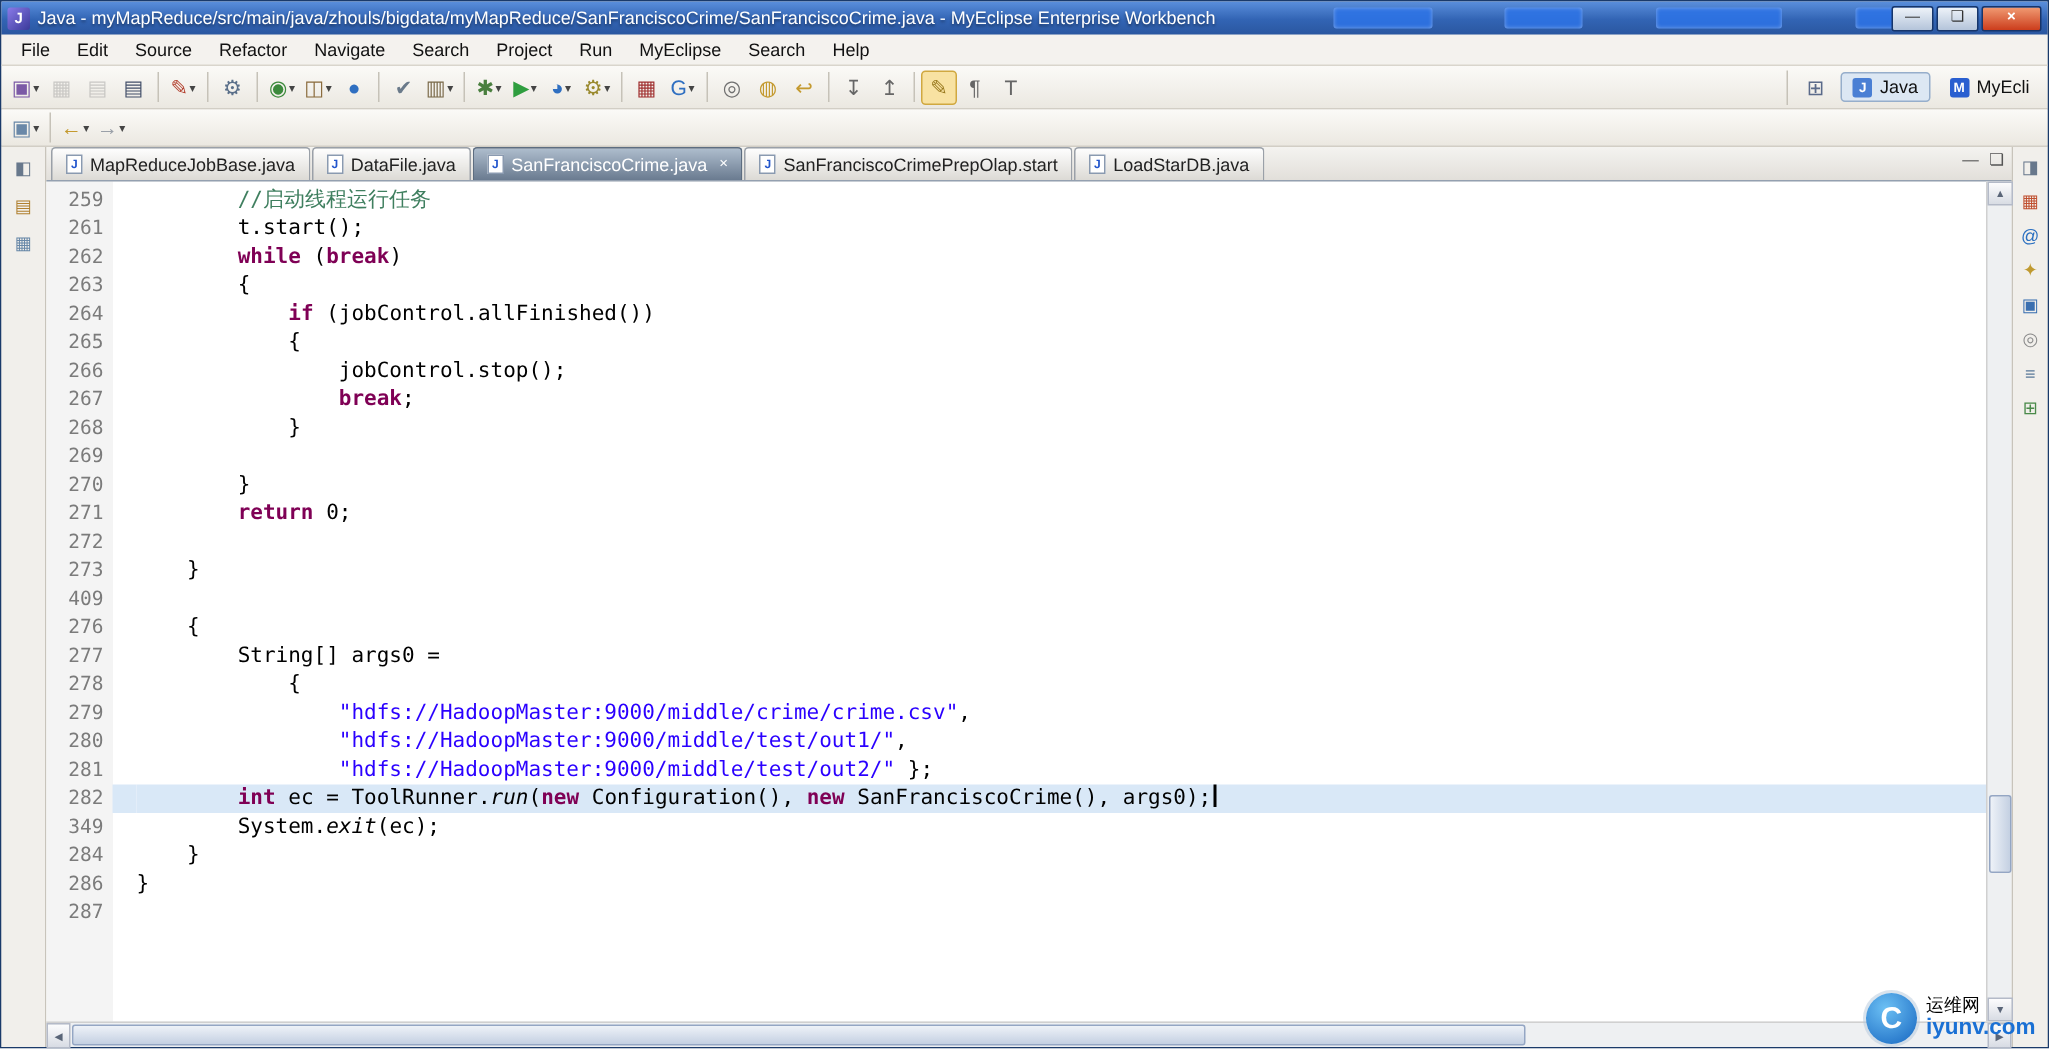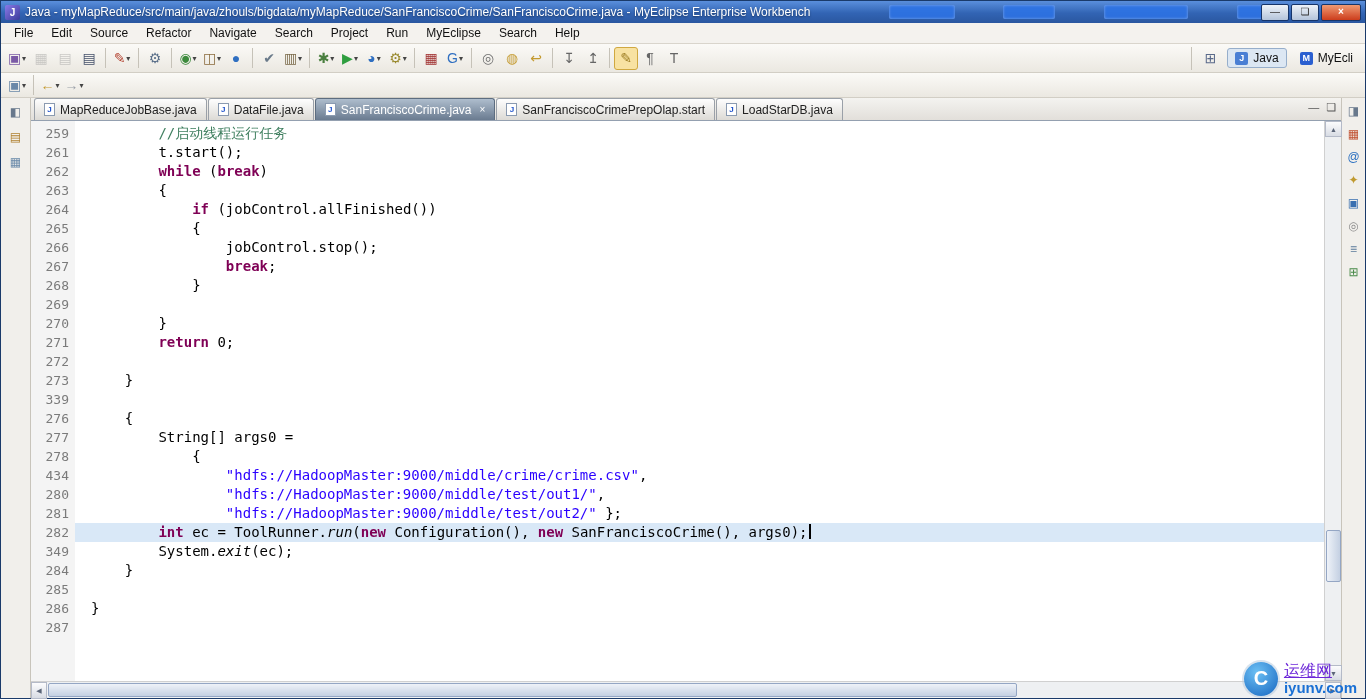--- a/index.html
+++ b/index.html
@@ -73,21 +73,21 @@
   .sarrow.up{top:0;left:0;} .sarrow.down{bottom:0;left:0;}
   .vthumb { position:absolute; left:1px; width:15px; top:73%; height:52px; background:linear-gradient(90deg,#eef2f8,#c4d0e2); border:1px solid #94a6c4; border-radius:2px; }
   .hscroll { height:17px; flex:0 0 17px; background:#eef0f2; border-top:1px solid #d0d0d0; position:relative; }
   .sarrow.left{left:0;top:0;width:16px;height:17px;} .sarrow.right{right:0;top:0;width:16px;height:17px;}
   .hthumb { position:absolute; top:1px; left:17px; height:14px; width:74%; background:linear-gradient(#eef2f8,#c4d0e2); border:1px solid #94a6c4; border-radius:2px; }
 
   
   .watermark { position:absolute; right:8px; bottom:2px; display:flex; align-items:center; gap:6px; z-index:50; }
   .wm-logo { width:34px; height:34px; border-radius:50%; background:radial-gradient(circle at 38% 30%,#6cc0f4,#1565c0); color:#fff; font-weight:bold; font-size:20px; display:flex; align-items:center; justify-content:center; box-shadow:0 0 0 2px rgba(180,200,220,.5); }
   .wm-text { display:flex; flex-direction:column; line-height:1.1; }
-  .wm-site { font-size:16px; color:#6d28d9;text-decoration:underline; }
+  .wm-site { font-size:12px; color:#000000; }
   .wm-domain { font-size:15px; color:#1a70d4; font-weight:bold; }
 </style>
 </head>
 <body>
 
 <div class="window">
 
   <div class="titlebar">
     <div class="win-icon">J</div>
     <div class="title-text">Java - myMapReduce/src/main/java/zhouls/bigdata/myMapReduce/SanFranciscoCrime/SanFranciscoCrime.java - MyEclipse Enterprise Workbench</div>
@@ -349,41 +349,41 @@
               <span class="ln">272</span>
               <span class="fold"></span>
               <span class="codetext"></span>
             </div>
             <div class="row">
               <span class="ln">273</span>
               <span class="fold"></span>
               <span class="codetext"><span>    }</span></span>
             </div>
             <div class="row">
-              <span class="ln">339</span>
+              <span class="ln">409</span>
               <span class="fold"></span>
               <span class="codetext"></span>
             </div>
             <div class="row">
               <span class="ln">276</span>
               <span class="fold"></span>
               <span class="codetext"><span>    {</span></span>
             </div>
             <div class="row">
               <span class="ln">277</span>
               <span class="fold"></span>
               <span class="codetext"><span>        String[] args0 = </span></span>
             </div>
             <div class="row">
               <span class="ln">278</span>
               <span class="fold"></span>
               <span class="codetext"><span>            {</span></span>
             </div>
             <div class="row">
-              <span class="ln">434</span>
+              <span class="ln">279</span>
               <span class="fold"></span>
               <span class="codetext"><span>                </span><span class="s">"hdfs://HadoopMaster:9000/middle/crime/crime.csv"</span><span>,</span></span>
             </div>
             <div class="row">
               <span class="ln">280</span>
               <span class="fold"></span>
               <span class="codetext"><span>                </span><span class="s">"hdfs://HadoopMaster:9000/middle/test/out1/"</span><span>,</span></span>
             </div>
             <div class="row">
               <span class="ln">281</span>
@@ -397,25 +397,20 @@
             </div>
             <div class="row">
               <span class="ln">349</span>
               <span class="fold"></span>
               <span class="codetext"><span>        System.</span><span class="i">exit</span><span>(ec);</span></span>
             </div>
             <div class="row">
               <span class="ln">284</span>
               <span class="fold"></span>
               <span class="codetext"><span>    }</span></span>
-            </div>
-            <div class="row">
-              <span class="ln">285</span>
-              <span class="fold"></span>
-              <span class="codetext"></span>
             </div>
             <div class="row">
               <span class="ln">286</span>
               <span class="fold"></span>
               <span class="codetext"><span>}</span></span>
             </div>
             <div class="row">
               <span class="ln">287</span>
               <span class="fold"></span>
               <span class="codetext"></span>

